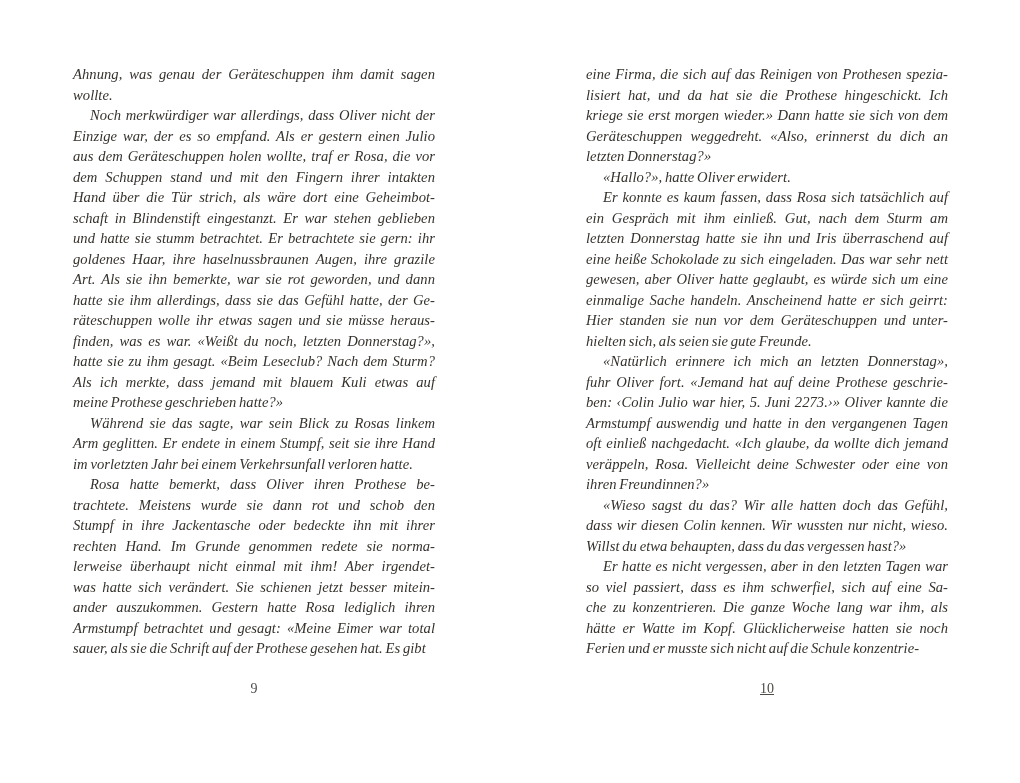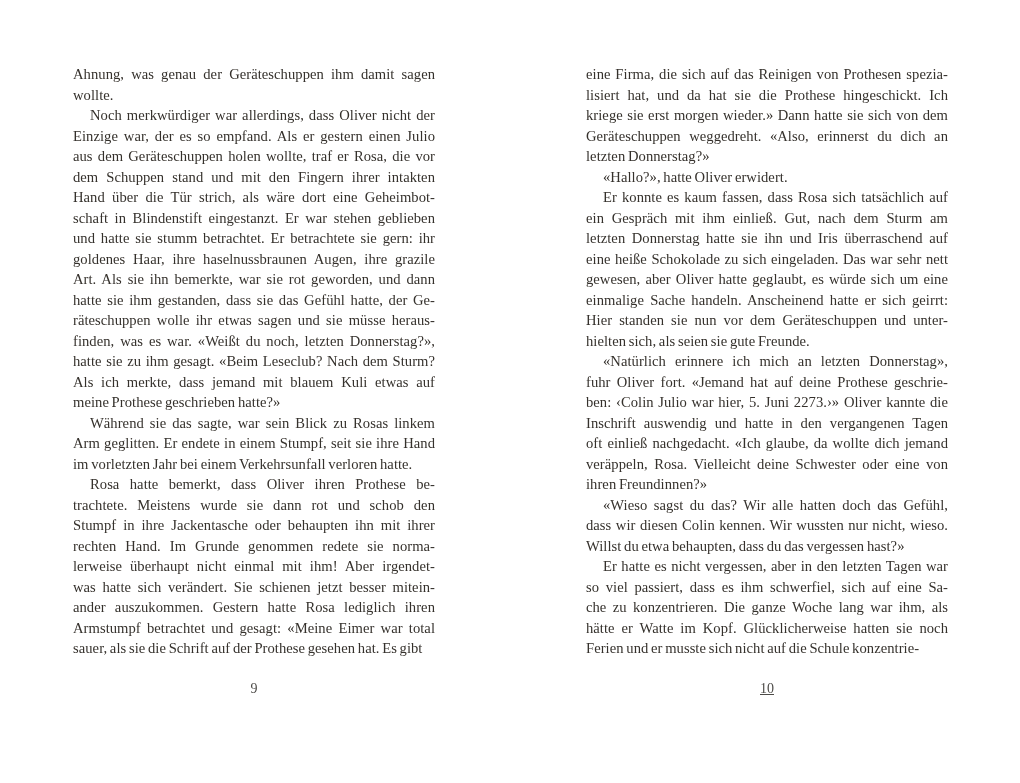--- a/index.html
+++ b/index.html
@@ -20,21 +20,21 @@
     background: #ffffff;
   }
   .text-block {
     position: absolute;
     top: 64px;
     width: 362px;
   }
   .text-block.left  { left: 73px; }
   .text-block.right { left: 586px; }
 
-  .paragraph { margin: 0; }
+  .paragraph { margin: 0; font-style: italic; }
 
   .line {
     font-size: 14.6px;
     line-height: 20.5px;
     color: #35312c;
     text-align: justify;
     text-align-last: justify;
     word-spacing: -1px;
     letter-spacing: 0.05px;
   }
@@ -71,36 +71,36 @@
       <div class="paragraph indent">
         <div class="line">Noch merkwürdiger war allerdings, dass Oliver nicht der</div>
         <div class="line">Einzige war, der es so empfand. Als er gestern einen Julio</div>
         <div class="line">aus dem Geräteschuppen holen wollte, traf er Rosa, die vor</div>
         <div class="line">dem Schuppen stand und mit den Fingern ihrer intakten</div>
         <div class="line">Hand über die Tür strich, als wäre dort eine Geheimbot-</div>
         <div class="line">schaft in Blindenstift eingestanzt. Er war stehen geblieben</div>
         <div class="line">und hatte sie stumm betrachtet. Er betrachtete sie gern: ihr</div>
         <div class="line">goldenes Haar, ihre haselnussbraunen Augen, ihre grazile</div>
         <div class="line">Art. Als sie ihn bemerkte, war sie rot geworden, und dann</div>
-        <div class="line">hatte sie ihm gestanden, dass sie das Gefühl hatte, der Ge-</div>
+        <div class="line">hatte sie ihm allerdings, dass sie das Gefühl hatte, der Ge-</div>
         <div class="line">räteschuppen wolle ihr etwas sagen und sie müsse heraus-</div>
         <div class="line">finden, was es war. «Weißt du noch, letzten Donnerstag?»,</div>
         <div class="line">hatte sie zu ihm gesagt. «Beim Leseclub? Nach dem Sturm?</div>
         <div class="line">Als ich merkte, dass jemand mit blauem Kuli etwas auf</div>
         <div class="line">meine Prothese geschrieben hatte?»</div>
       </div>
       <div class="paragraph indent">
         <div class="line">Während sie das sagte, war sein Blick zu Rosas linkem</div>
         <div class="line">Arm geglitten. Er endete in einem Stumpf, seit sie ihre Hand</div>
         <div class="line">im vorletzten Jahr bei einem Verkehrsunfall verloren hatte.</div>
       </div>
       <div class="paragraph indent">
         <div class="line">Rosa hatte bemerkt, dass Oliver ihren Prothese be-</div>
         <div class="line">trachtete. Meistens wurde sie dann rot und schob den</div>
-        <div class="line">Stumpf in ihre Jackentasche oder behaupten ihn mit ihrer</div>
+        <div class="line">Stumpf in ihre Jackentasche oder bedeckte ihn mit ihrer</div>
         <div class="line">rechten Hand. Im Grunde genommen redete sie norma-</div>
         <div class="line">lerweise überhaupt nicht einmal mit ihm! Aber irgendet-</div>
         <div class="line">was hatte sich verändert. Sie schienen jetzt besser mitein-</div>
         <div class="line">ander auszukommen. Gestern hatte Rosa lediglich ihren</div>
         <div class="line">Armstumpf betrachtet und gesagt: «Meine Eimer war total</div>
         <div class="line">sauer, als sie die Schrift auf der Prothese gesehen hat. Es gibt</div>
       </div>
     </div>
 
   <div class="text-block right">
@@ -121,21 +121,21 @@
         <div class="line">eine heiße Schokolade zu sich eingeladen. Das war sehr nett</div>
         <div class="line">gewesen, aber Oliver hatte geglaubt, es würde sich um eine</div>
         <div class="line">einmalige Sache handeln. Anscheinend hatte er sich geirrt:</div>
         <div class="line">Hier standen sie nun vor dem Geräteschuppen und unter-</div>
         <div class="line">hielten sich, als seien sie gute Freunde.</div>
       </div>
       <div class="paragraph indent">
         <div class="line">«Natürlich erinnere ich mich an letzten Donnerstag»,</div>
         <div class="line">fuhr Oliver fort. «Jemand hat auf deine Prothese geschrie-</div>
         <div class="line">ben: ‹Colin Julio war hier, 5. Juni 2273.›» Oliver kannte die</div>
-        <div class="line">Inschrift auswendig und hatte in den vergangenen Tagen</div>
+        <div class="line">Armstumpf auswendig und hatte in den vergangenen Tagen</div>
         <div class="line">oft einließ nachgedacht. «Ich glaube, da wollte dich jemand</div>
         <div class="line">veräppeln, Rosa. Vielleicht deine Schwester oder eine von</div>
         <div class="line">ihren Freundinnen?»</div>
       </div>
       <div class="paragraph indent">
         <div class="line">«Wieso sagst du das? Wir alle hatten doch das Gefühl,</div>
         <div class="line">dass wir diesen Colin kennen. Wir wussten nur nicht, wieso.</div>
         <div class="line">Willst du etwa behaupten, dass du das vergessen hast?»</div>
       </div>
       <div class="paragraph indent">

